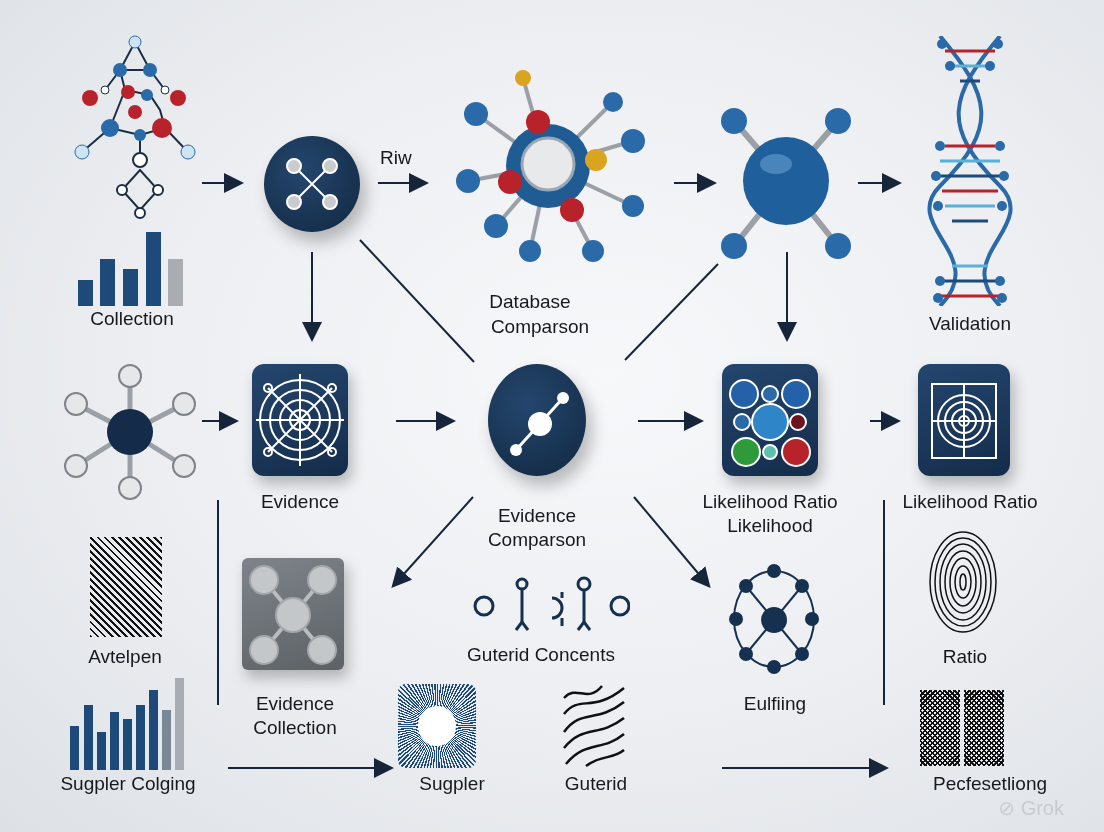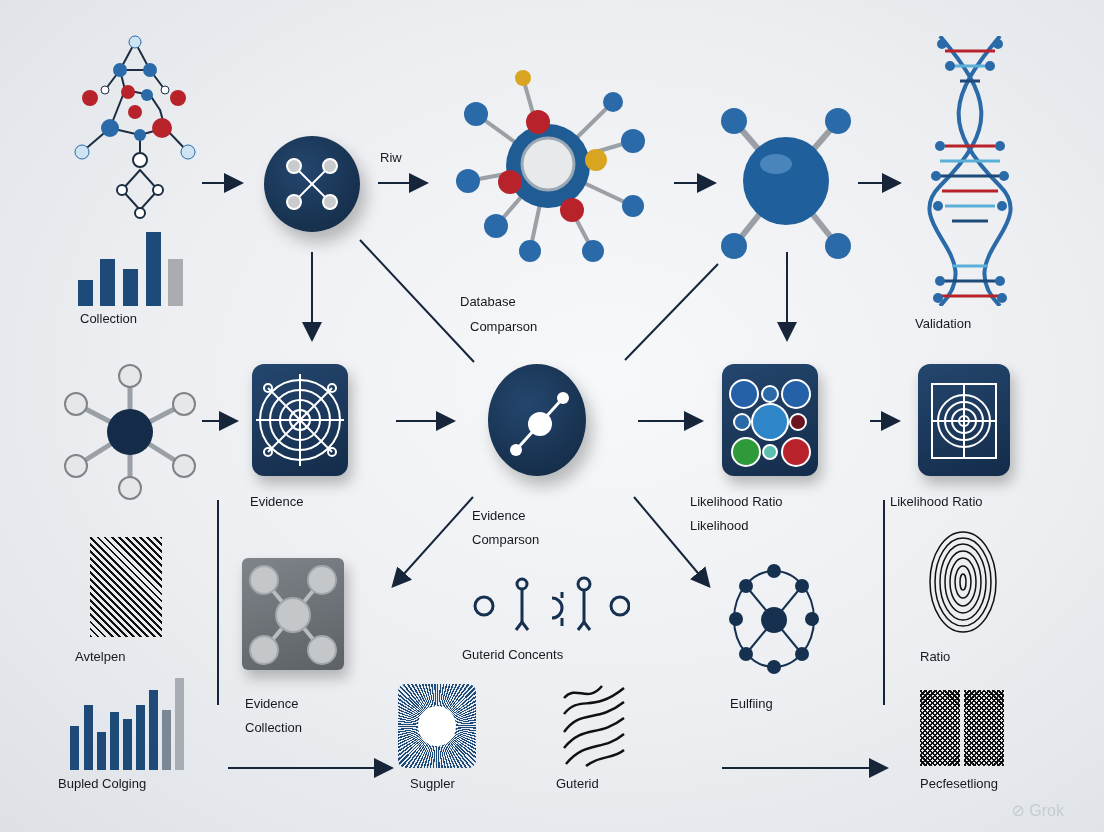--- a/index.html
+++ b/index.html
@@ -1,24 +1,24 @@
 <!DOCTYPE html>
 <html><head>
 <meta charset="utf-8">
 <style>
   html,body{margin:0;padding:0;}
   body{width:1104px;height:832px;overflow:hidden;position:relative;
     background:radial-gradient(ellipse at 55% 45%, #f7f8fa 0%, #eceef1 55%, #dde1e6 100%);
     font-family:"Liberation Sans", sans-serif;color:#1a1d24;}
   .abs{position:absolute;}
-  .lbl{position:absolute;font-size:13px;text-align:left;line-height:23px;color:#16191f;white-space:nowrap;}
+  .lbl{position:absolute;font-size:19px;text-align:center;line-height:23px;color:#16191f;white-space:nowrap;}
   svg.lines{position:absolute;left:0;top:0;}
   .tile{position:absolute;background:linear-gradient(160deg,#24466e,#142c4a);border-radius:12px;box-shadow:4px 8px 14px rgba(0,0,0,0.25);}
   .disc{position:absolute;border-radius:50%;background:radial-gradient(circle at 40% 35%,#24466e,#112840);box-shadow:6px 10px 16px rgba(0,0,0,0.25);}
-  .watermark{position:absolute;right:40px;bottom:12px;font-size:16px;color:#c7ccd2;margin-left:26px;}
+  .watermark{position:absolute;right:40px;bottom:12px;font-size:20px;color:#c7ccd2;margin-left:26px;}
 </style>
 </head>
 <body>
 
 <svg class="lines" width="1104" height="832">
   <defs>
     <marker id="ah" markerWidth="10" markerHeight="10" refX="8" refY="5" orient="auto">
       <path d="M0,0 L10,5 L0,10 z" fill="#16253a"></path>
     </marker>
   </defs>
@@ -303,21 +303,21 @@
     <circle cx="52" cy="10" r="5"></circle>
       <line x1="52" y1="15" x2="52" y2="50"></line>
       <path d="M46,56 L52,48 L58,56"></path>
     <path d="M82,24 A10,10 0 1 1 82,44 M92,18 L92,24 M92,44 L92,52"></path>
     <circle cx="114" cy="10" r="6"></circle>
       <line x1="114" y1="16" x2="114" y2="50"></line>
       <path d="M108,56 L114,48 L120,56"></path>
     <circle cx="150" cy="32" r="9"></circle>
   </g>
 </svg>
-<div class="lbl" style="left:462px;top:643px;width:180px">Guterid Concents</div>
+<div class="lbl" style="left:451px;top:643px;width:180px">Guterid Concents</div>
 
 <svg class="abs" style="left:728px;top:564px" width="92" height="110" viewBox="0 0 92 110">
   <g stroke="#16304f" stroke-width="2" fill="none">
       <ellipse cx="46" cy="55" rx="40" ry="48"></ellipse>
     <line x1="18" y1="22" x2="74" y2="90"></line>
       <line x1="74" y1="22" x2="18" y2="90"></line>
     </g>
   <g fill="#16304f">
       <circle cx="46" cy="7" r="7"></circle>
       <circle cx="18" cy="22" r="7"></circle>
@@ -349,21 +349,21 @@
   <rect x="0" y="48" width="9" height="44" fill="#1d4a78"></rect>
     <rect x="14" y="27" width="9" height="65" fill="#1d4a78"></rect>
   <rect x="27" y="54" width="9" height="38" fill="#1d4a78"></rect>
     <rect x="40" y="34" width="9" height="58" fill="#1d4a78"></rect>
   <rect x="53" y="41" width="9" height="51" fill="#1d4a78"></rect>
     <rect x="66" y="27" width="9" height="65" fill="#1d4a78"></rect>
   <rect x="79" y="12" width="9" height="80" fill="#1d4a78"></rect>
     <rect x="92" y="32" width="9" height="60" fill="#7a8895"></rect>
   <rect x="105" y="0" width="9" height="92" fill="#a7adb2"></rect>
 </svg>
-<div class="lbl" style="left:58px;top:772px;width:140px">Bupled Colging</div>
+<div class="lbl" style="left:58px;top:772px;width:140px">Sugpler Colging</div>
 
 <div class="abs" style="left:398px;top:684px;width:78px;height:84px;border-radius:8px;background:repeating-conic-gradient(#1d4a78 0 2deg,#e8ecef 2deg 4deg);">
   <div class="abs" style="left:20px;top:22px;width:38px;height:40px;border-radius:50%;background:#fff;"></div>
 </div>
 <div class="lbl" style="left:410px;top:772px;width:84px">Sugpler</div>
 
 <svg class="abs" style="left:562px;top:684px" width="64" height="84" viewBox="0 0 64 84">
   <g stroke="#111" stroke-width="2.5" fill="none">
     <path d="M2,14 C15,0 25,20 40,2"></path>
       <path d="M2,30 C18,10 30,30 62,4"></path>

